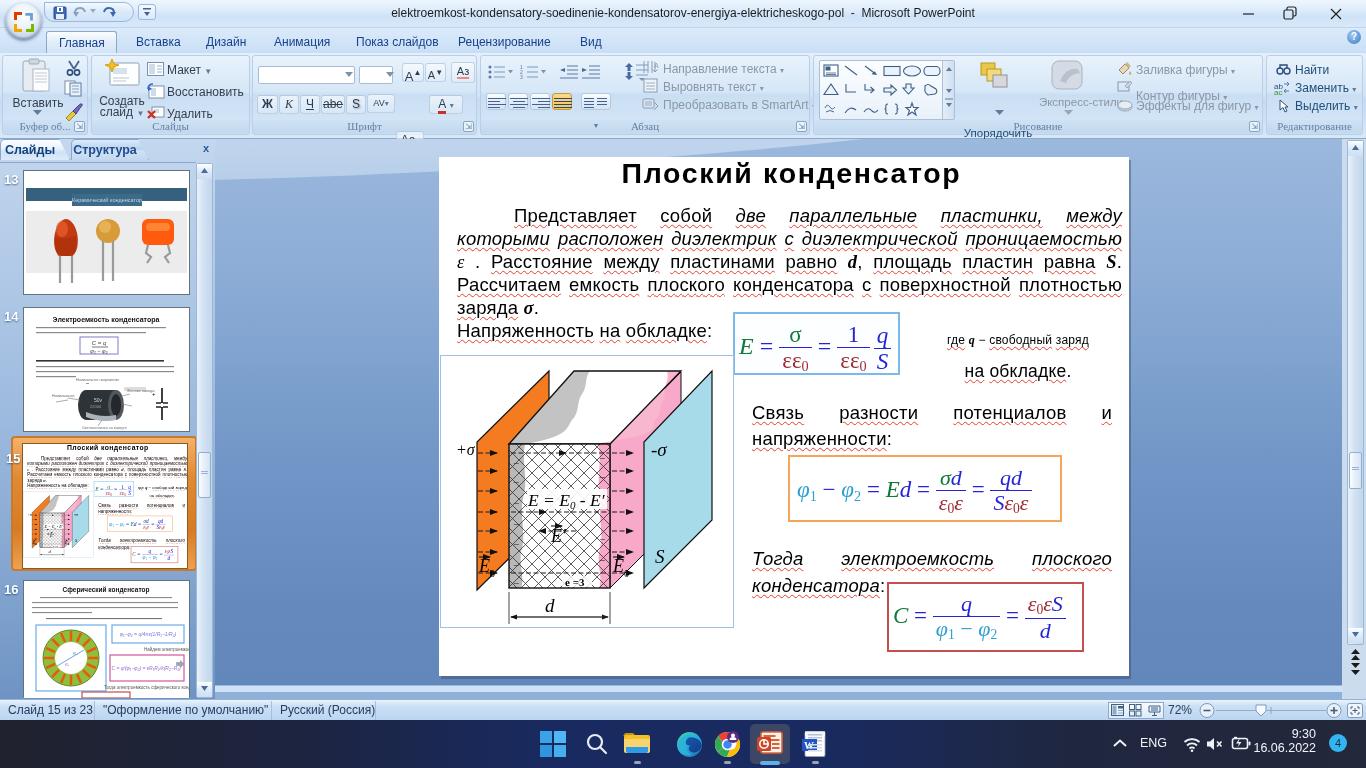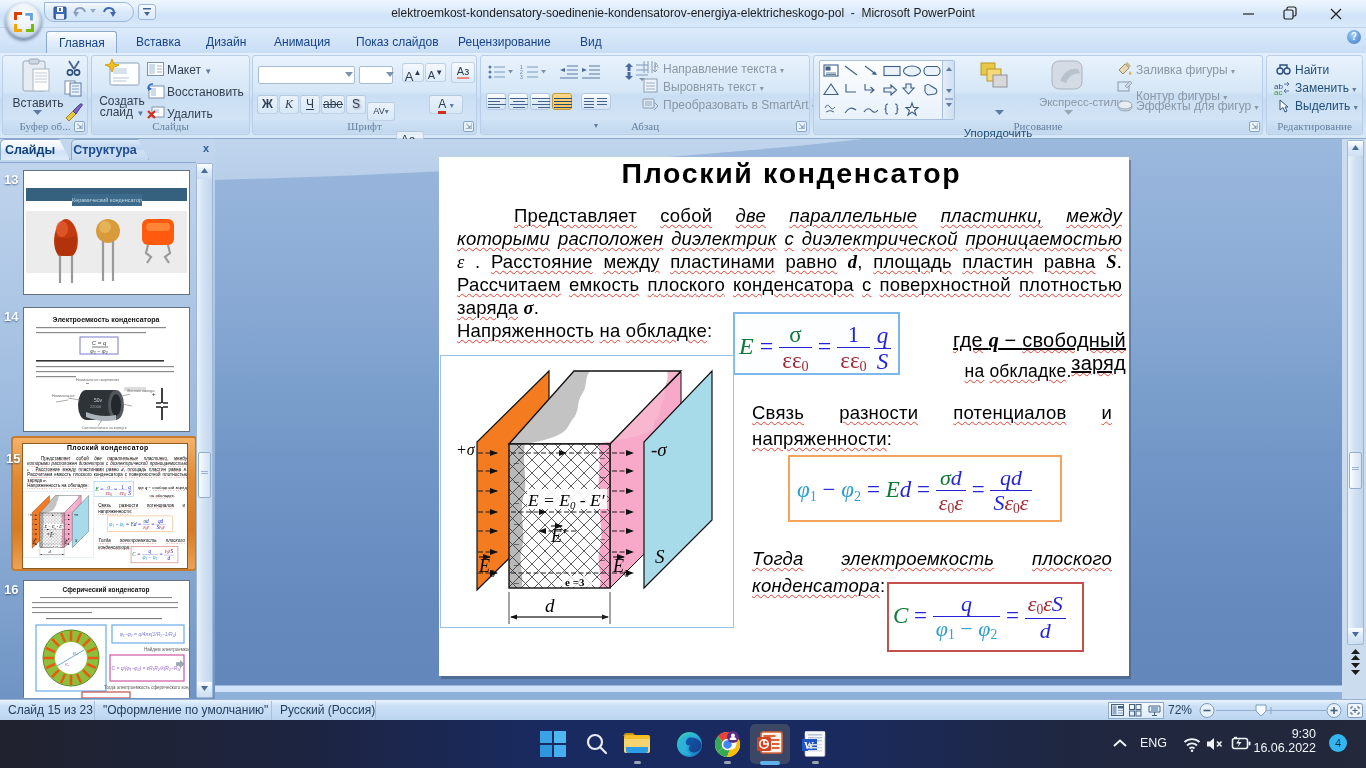--- a/index.html
+++ b/index.html
@@ -255,21 +255,21 @@
           <polygon points="0,0 8,0 4,5" fill="#7d93ab"></polygon>
         </svg>
       <div class="fbtn" style="left:149px;top:7px;width:22px;"><span style="font-size:13px;">А</span><span style="font-size:8px;vertical-align:6px;">▲</span></div>
       <div class="fbtn" style="left:172px;top:7px;width:21px;"><span style="font-size:11px;">А</span><span style="font-size:8px;vertical-align:4px;">▼</span></div>
       <div class="fbtn" style="left:198px;top:6px;width:24px;height:21px;"><span style="font-size:11px;border-bottom:2px solid #e88;">Аз</span></div>
       <div class="fbtn" style="left:4px;top:39px;width:21px;font-weight:bold;">Ж</div>
       <div class="fbtn" style="left:26px;top:39px;width:20px;font-style:italic;font-family:'Liberation Serif';">К</div>
       <div class="fbtn" style="left:47px;top:39px;width:20px;text-decoration:underline;">Ч</div>
       <div class="fbtn" style="left:68px;top:39px;width:24px;text-decoration:line-through;">abe</div>
       <div class="fbtn" style="left:93px;top:39px;width:20px;text-shadow:1px 1px 2px #99a;">S</div>
-      <div class="fbtn" style="left:114px;top:46px;width:28px;font-size:9px;">AV<span style="font-size:8px;color:#5f7b9d;">▾</span></div>
+      <div class="fbtn" style="left:114px;top:38px;width:28px;font-size:9px;">AV<span style="font-size:8px;color:#5f7b9d;">▾</span></div>
       <div class="fbtn" style="left:143px;top:39px;width:28px;margin-top:36px;">Aa<span style="font-size:8px;color:#5f7b9d;">▾</span></div>
       <div class="fbtn" style="left:176px;top:39px;width:34px;"><span style="border-bottom:3px solid #d03020;">А</span> <span style="font-size:8px;color:#5f7b9d;">▾</span></div>
     </div>
     <div class="group" style="left:480px;width:330px;">
       <div class="grouplabel">Абзац</div>
         <div class="glaunch">⇲</div>
       <svg style="position:absolute;left:6px;top:8px;" width="26" height="16" viewBox="0 0 26 16">
           <g fill="#5a78a2">
             <circle cx="3" cy="3" r="1.5"></circle>
             <circle cx="3" cy="8" r="1.5"></circle>
@@ -497,21 +497,21 @@
           <div class="jline"><span style="display:inline-block;width:57px"></span><span class="w">Представляет</span> <span class="w">собой</span> <i><span class="w">две</span> <span class="w">параллельные</span> <span class="w">пластинки,</span> <span class="w">между</span></i></div>
           <div class="jline"><i><span class="w">которыми</span> <span class="w">расположен</span> <span class="w">диэлектрик</span> <span class="w">с</span> <span class="w">диэлектрической</span> <span class="w">проницаемостью</span></i></div>
           <div class="jline"><span class="sy">ε</span> . <span class="w">Расстояние</span> <span class="w">между</span> <span class="w">пластинами</span> <span class="w">равно</span> <span class="syb">d</span>, <span class="w">площадь</span> <span class="w">пластин</span> <span class="w">равна</span> <span class="syb">S</span>.</div>
           <div class="jline"><span class="w">Рассчитаем</span> <span class="w">емкость</span> <span class="w">плоского</span> <span class="w">конденсатора</span> <span class="w">с</span> <span class="w">поверхностной</span> <span class="w">плотностью</span></div>
           <div class="jline2"><span class="w">заряда</span> <span class="syb">σ</span>.</div>
           <div class="jline2"><span class="w">Напряженность</span> <span class="w">на</span> <span class="w">обкладке</span>:</div>
         </div>
         <div class="box1">
               <div class="fx" style="left:4px;top:9px;font-size:24px;"><span class="fgreen">E</span><span class="fblue" style="font-style:normal"> = </span><span class="frac" style="font-size:23px;"><span class="nu fgreen" style="font-style:normal">σ</span><span class="de fmar" style="font-style:normal">εε<span class="fsub">0</span></span></span><span class="fblue" style="font-style:normal"> = </span><span class="frac" style="font-size:23px;"><span class="nu fblue" style="font-style:normal">1</span><span class="de fmar" style="font-style:normal">εε<span class="fsub">0</span></span></span><span class="frac" style="font-size:23px;margin-left:4px;"><span class="nu fblue">q</span><span class="de fblue">S</span></span></div>
             </div>
-        <div class="rlab" style="left:471px;top:172px;width:216px;text-align:right;font-size:20px;text-decoration:underline;"><span class="w">где</span> <span class="syb">q</span> − <span class="w">свободный</span> <span class="w">заряд</span></div>
+        <div class="rlab" style="left:471px;top:172px;width:216px;text-align:center;font-size:12px;"><span class="w">где</span> <span class="syb">q</span> − <span class="w">свободный</span> <span class="w">заряд</span></div>
         <div class="rlab" style="left:471px;top:203px;width:216px;text-align:center;font-size:17.5px;"><span class="w">на</span> <span class="w">обкладке</span>.</div>
         <div class="rlab rl26" style="left:313px;top:242.6px;width:360px;">
               <div class="jline"><span class="w">Связь</span> <span class="w">разности</span> <span class="w">потенциалов</span> <span class="w">и</span></div>
               <div class="jline2"><span class="w">напряженности</span>:</div>
             </div>
         <div class="box2">
               <div class="fx" style="left:7px;top:10px;font-size:23px;"><span class="fcyan">φ<span class="fsub" style="font-style:normal">1</span></span><span class="fblue" style="font-style:normal"> − </span><span class="fcyan">φ<span class="fsub" style="font-style:normal">2</span></span><span class="fblue" style="font-style:normal"> = </span><span class="fgreen">E</span><span class="fblue">d</span><span class="fblue" style="font-style:normal"> = </span><span class="frac" style="font-size:22px;"><span class="nu"><span class="fgreen">σ</span><span class="fblue">d</span></span><span class="de fmar"><i>ε</i><span class="fsub" style="font-style:normal">0</span><i>ε</i></span></span><span class="fblue" style="font-style:normal"> = </span><span class="frac" style="font-size:22px;"><span class="nu fblue">qd</span><span class="de"><span class="fblue">S</span><span class="fmar"><i>ε</i><span class="fsub" style="font-style:normal">0</span><i>ε</i></span></span></span></div>
             </div>
         <div class="rlab rl26 it" style="left:313px;top:389.2px;width:360px;">
               <div class="jline"><span class="w">Тогда</span> <span class="w">электроемкость</span> <span class="w">плоского</span></div>

